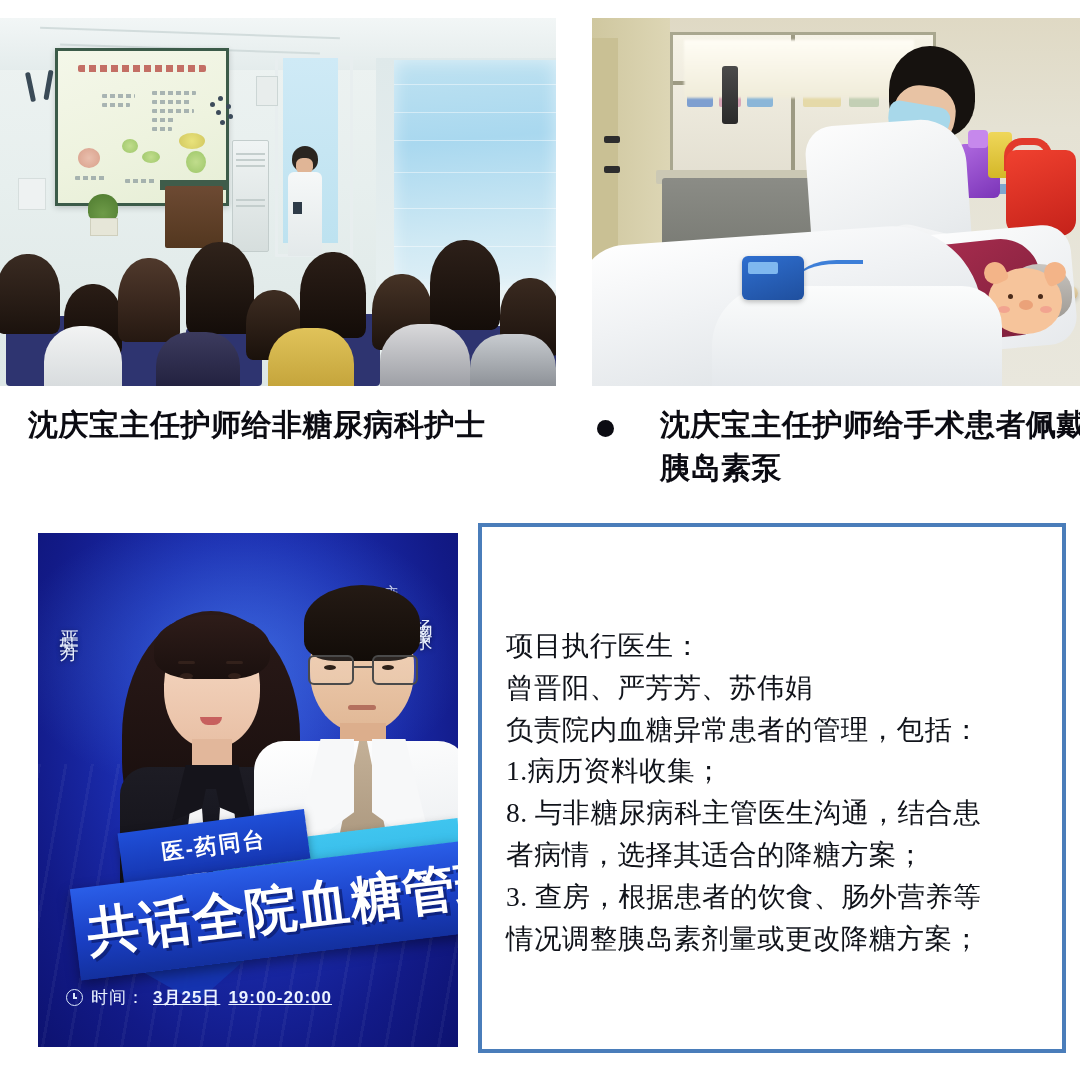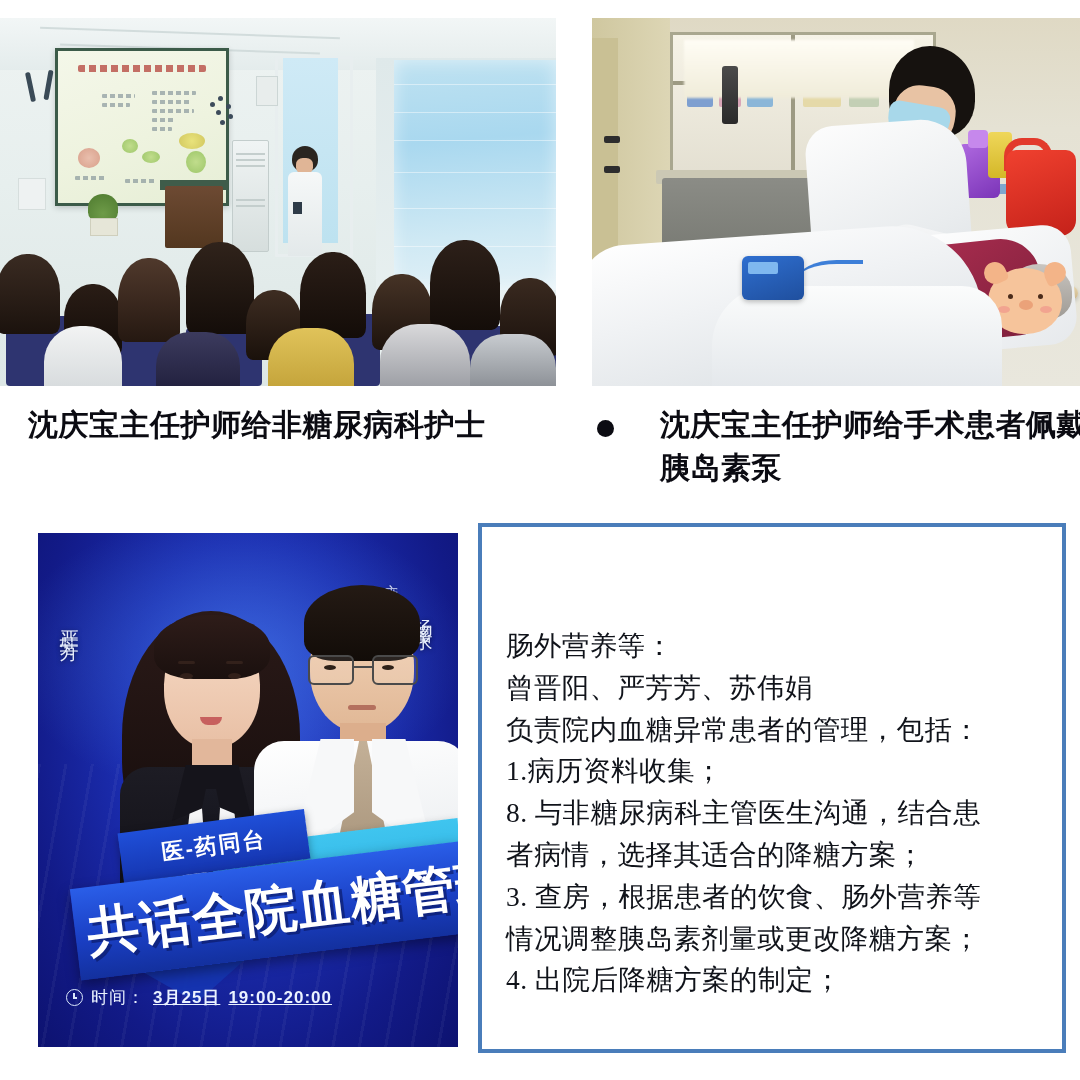--- a/index.html
+++ b/index.html
@@ -544,25 +544,24 @@
       <span class="clock-icon"></span>
       <span>时间：</span>
       <span class="d">3月25日</span>
       <span class="d">19:00-20:00</span>
     </div>
 
   </div>
 
   <div id="textbox">
     <div id="textbox-body">
-      <div>肠外营养等：</div>
+      <div>项目执行医生：</div>
       <div>曾晋阳、严芳芳、苏伟娟</div>
       <div>负责院内血糖异常患者的管理，包括：</div>
       <div>1.病历资料收集；</div>
       <div>8. 与非糖尿病科主管医生沟通，结合患</div>
       <div>者病情，选择其适合的降糖方案；</div>
       <div>3. 查房，根据患者的饮食、肠外营养等</div>
       <div>情况调整胰岛素剂量或更改降糖方案；</div>
-      <div>4. 出院后降糖方案的制定；</div>
     </div>
   </div>
 
 </div>
 
 </body></html>

